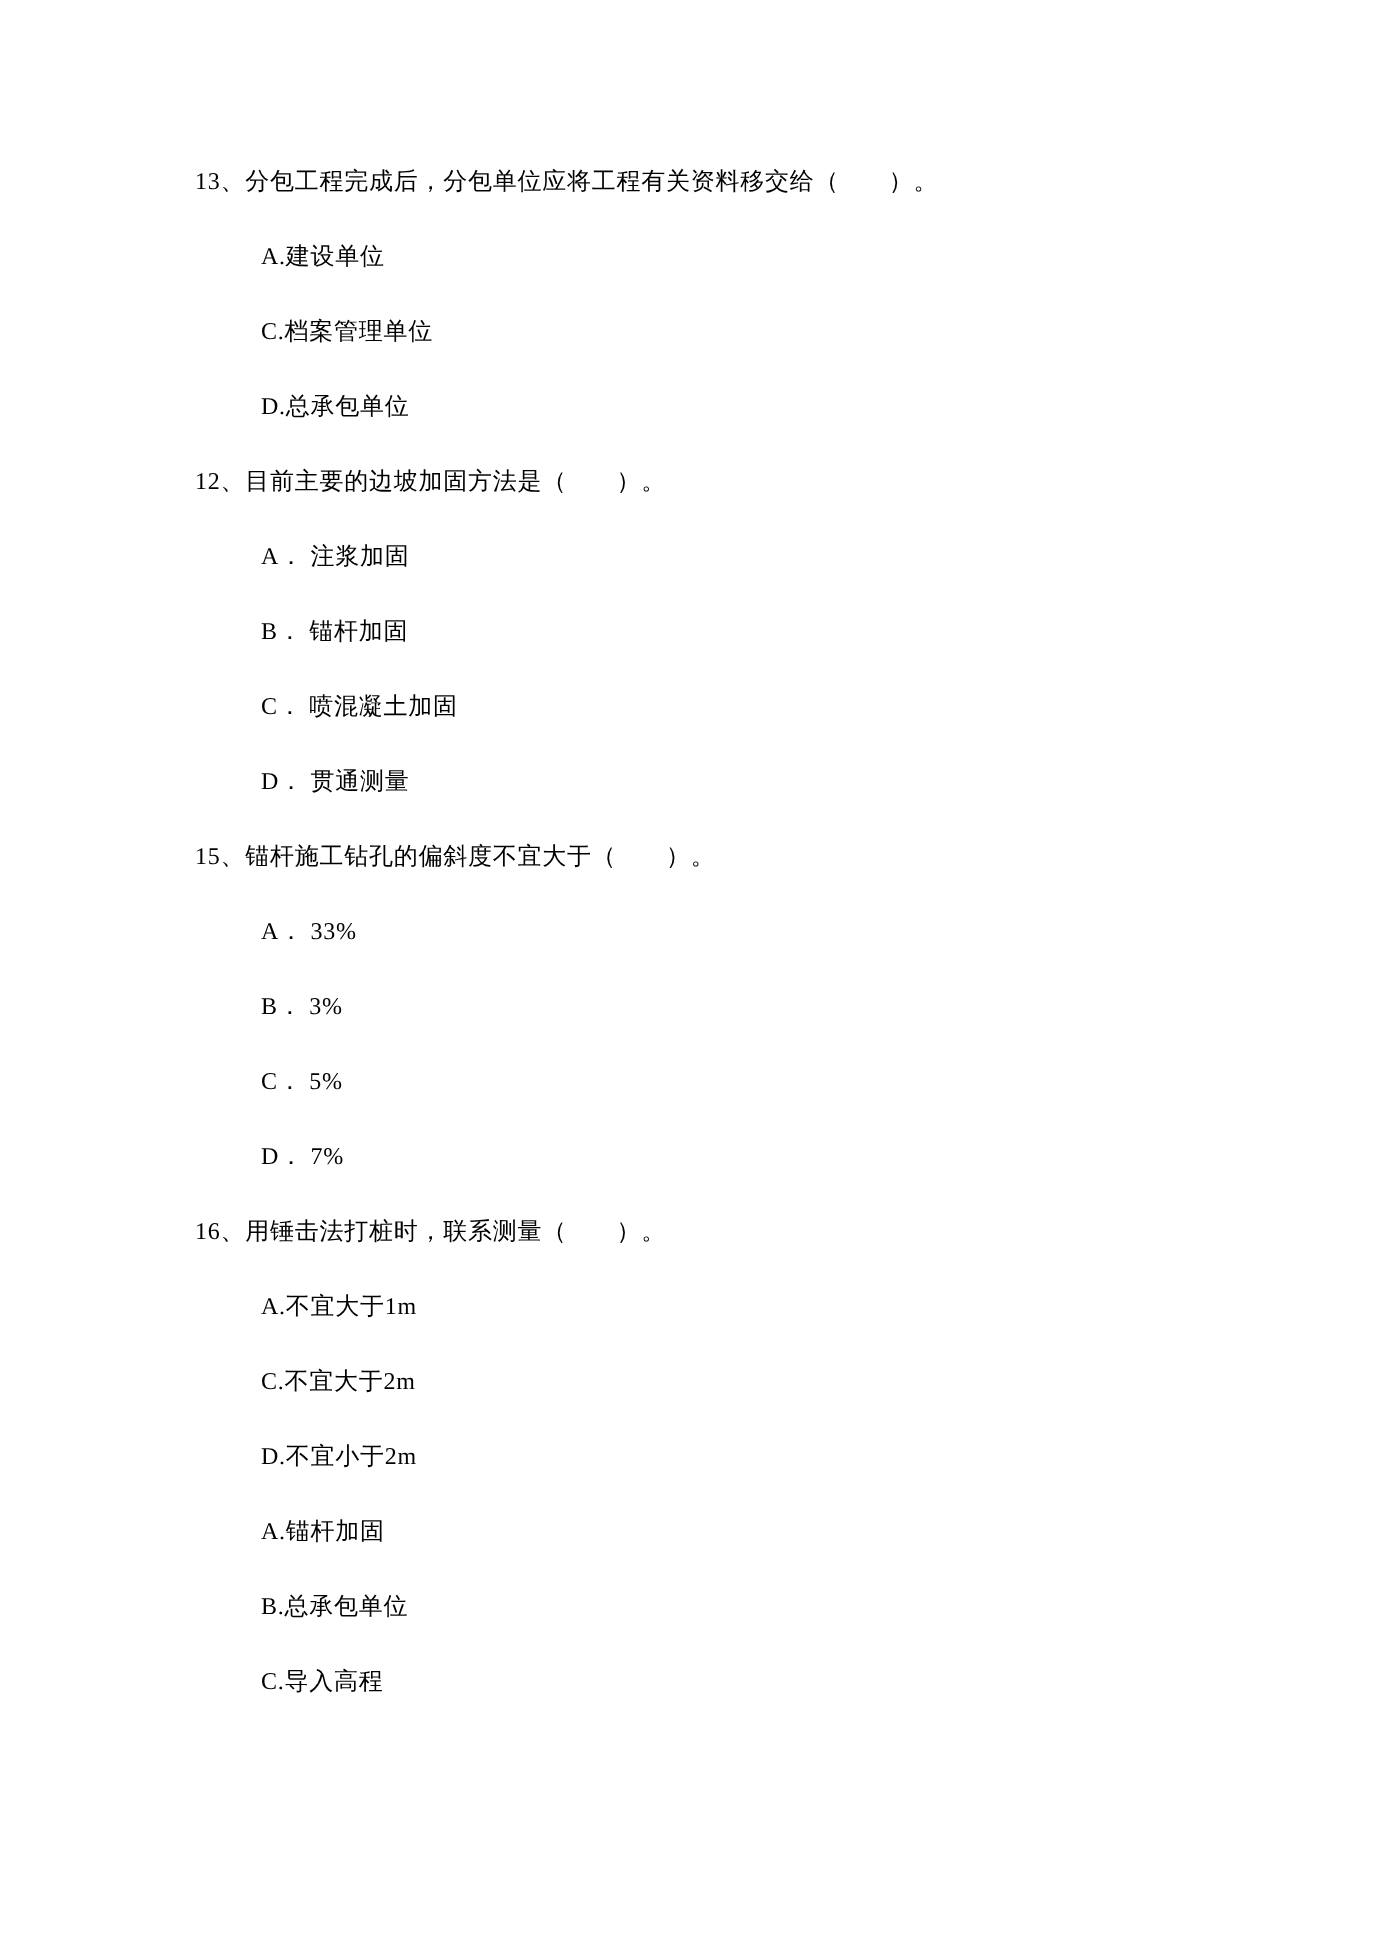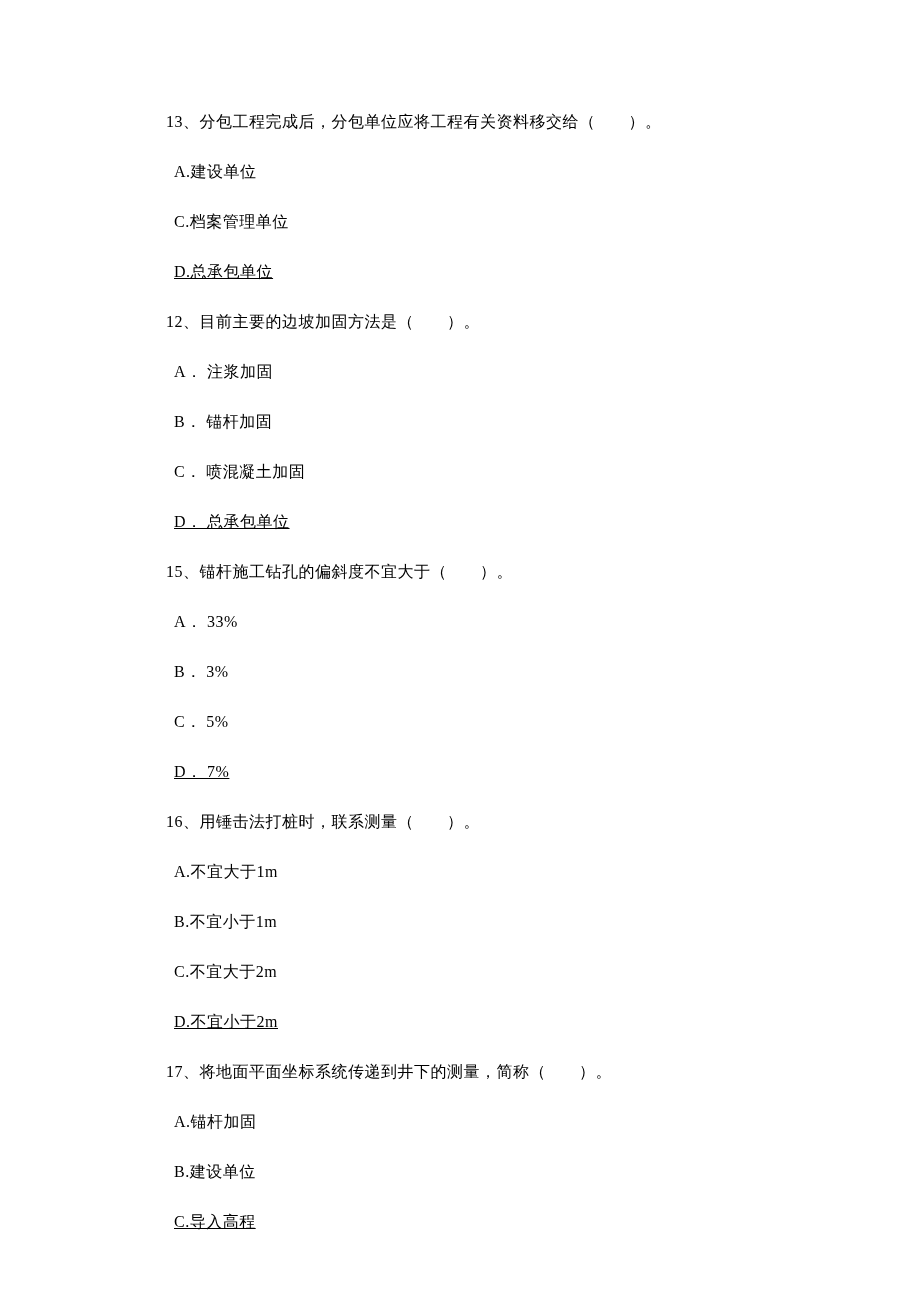--- a/index.html
+++ b/index.html
@@ -17,32 +17,30 @@
     min-height: 1302px;
     position: relative;
   }
   .question {
     margin-bottom: 26px;
     line-height: 1.5;
   }
   .question-stem {
     margin-bottom: 26px;
     letter-spacing: 0.5px;
-    margin-left: 36px;
   }
   .options {
     padding-left: 44px;
   }
   .option {
     margin-bottom: 26px;
     letter-spacing: 0.5px;
   }
   .options .option:last-child {
     margin-bottom: 0;
-    text-decoration: underline;
   }
 </style>
 </head>
 <body>
 
 <div class="page">
 
   <div class="question">
     <div class="question-stem">
       <span>13、</span><span>分包工程完成后，分包单位应将工程有关资料移交给（　　）。</span>
@@ -55,21 +53,21 @@
   </div>
 
   <div class="question">
     <div class="question-stem">
       <span>12、</span><span>目前主要的边坡加固方法是（　　）。</span>
     </div>
     <div class="options">
       <div class="option">A． 注浆加固</div>
       <div class="option">B． 锚杆加固</div>
       <div class="option">C． 喷混凝土加固</div>
-      <div class="option">D． 总承包单位</div>
+      <div class="option">D． 贯通测量</div>
     </div>
   </div>
 
   <div class="question">
     <div class="question-stem">
       <span>15、</span><span>锚杆施工钻孔的偏斜度不宜大于（　　）。</span>
     </div>
     <div class="options">
       <div class="option">A． 33%</div>
       <div class="option">B． 3%</div>
@@ -77,31 +75,27 @@
       <div class="option">D． 7%</div>
     </div>
   </div>
 
   <div class="question">
     <div class="question-stem">
       <span>16、</span><span>用锤击法打桩时，联系测量（　　）。</span>
     </div>
     <div class="options">
       <div class="option">A.不宜大于1m</div>
-      <div class="option">B.不宜小于1m</div>
       <div class="option">C.不宜大于2m</div>
       <div class="option">D.不宜小于2m</div>
     </div>
   </div>
 
   <div class="question">
-    <div class="question-stem">
-      <span>17、</span><span>将地面平面坐标系统传递到井下的测量，简称（　　）。</span>
-    </div>
     <div class="options">
       <div class="option">A.锚杆加固</div>
-      <div class="option">B.建设单位</div>
+      <div class="option">B.总承包单位</div>
       <div class="option">C.导入高程</div>
 
     </div>
   </div>
 
 </div>
 
 </body></html>

